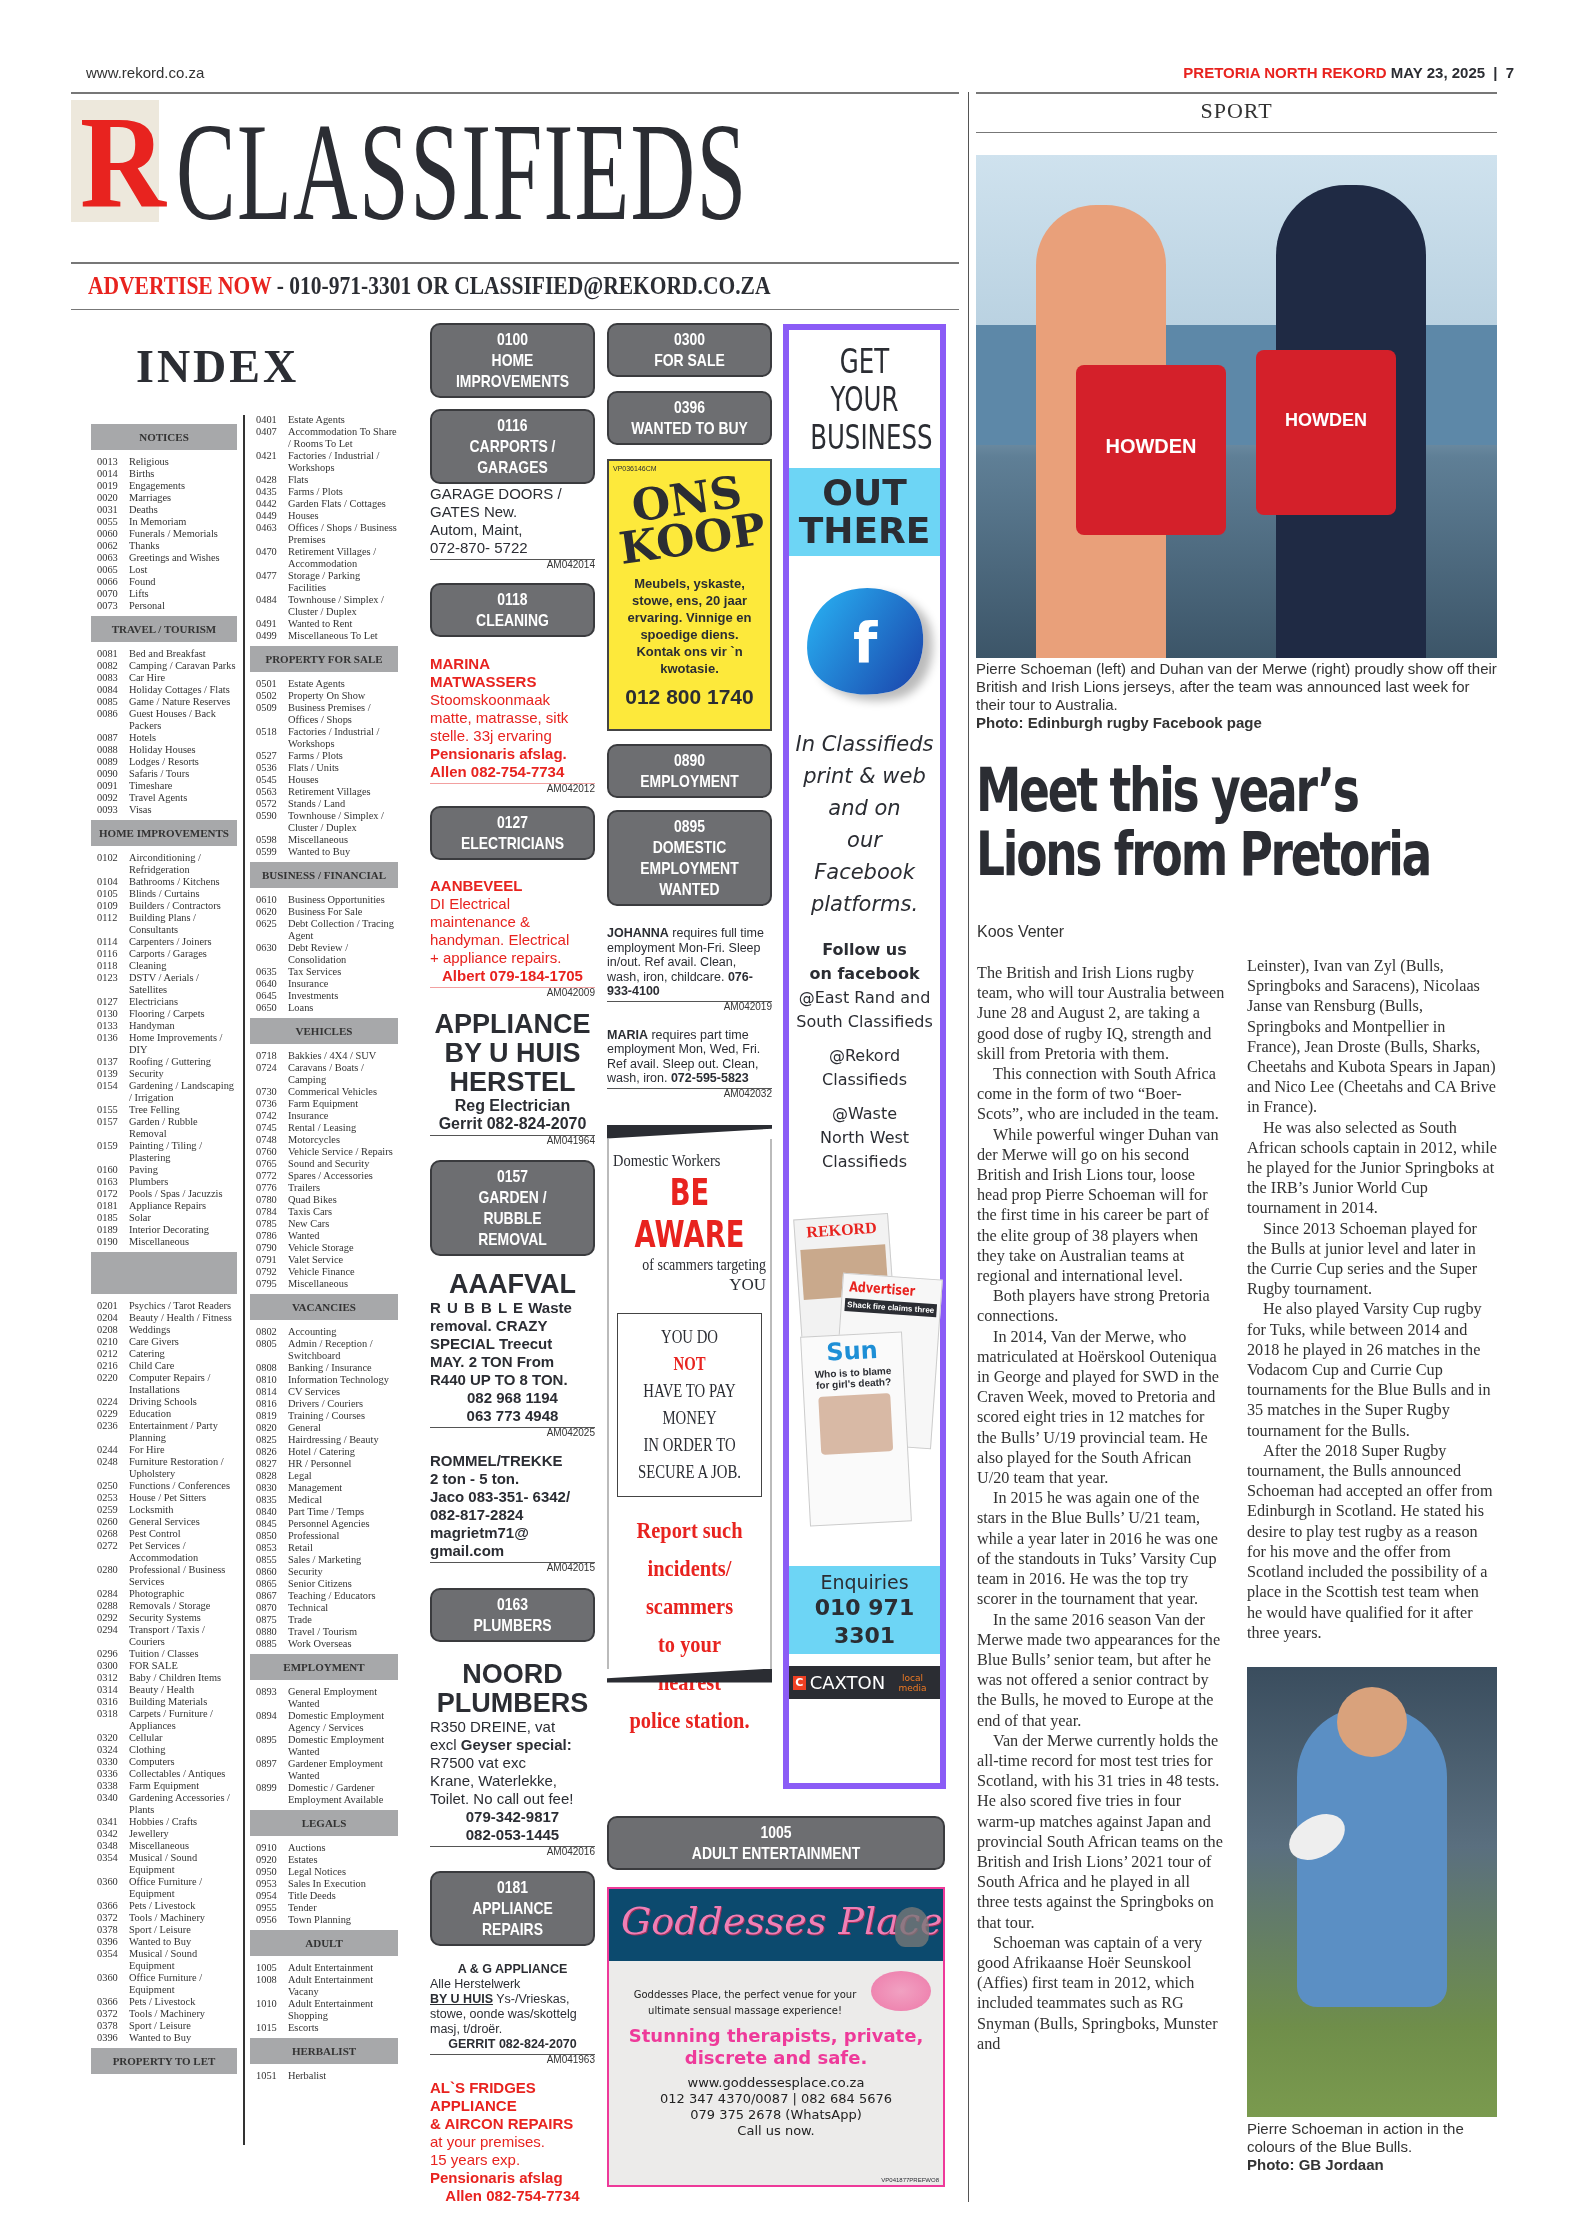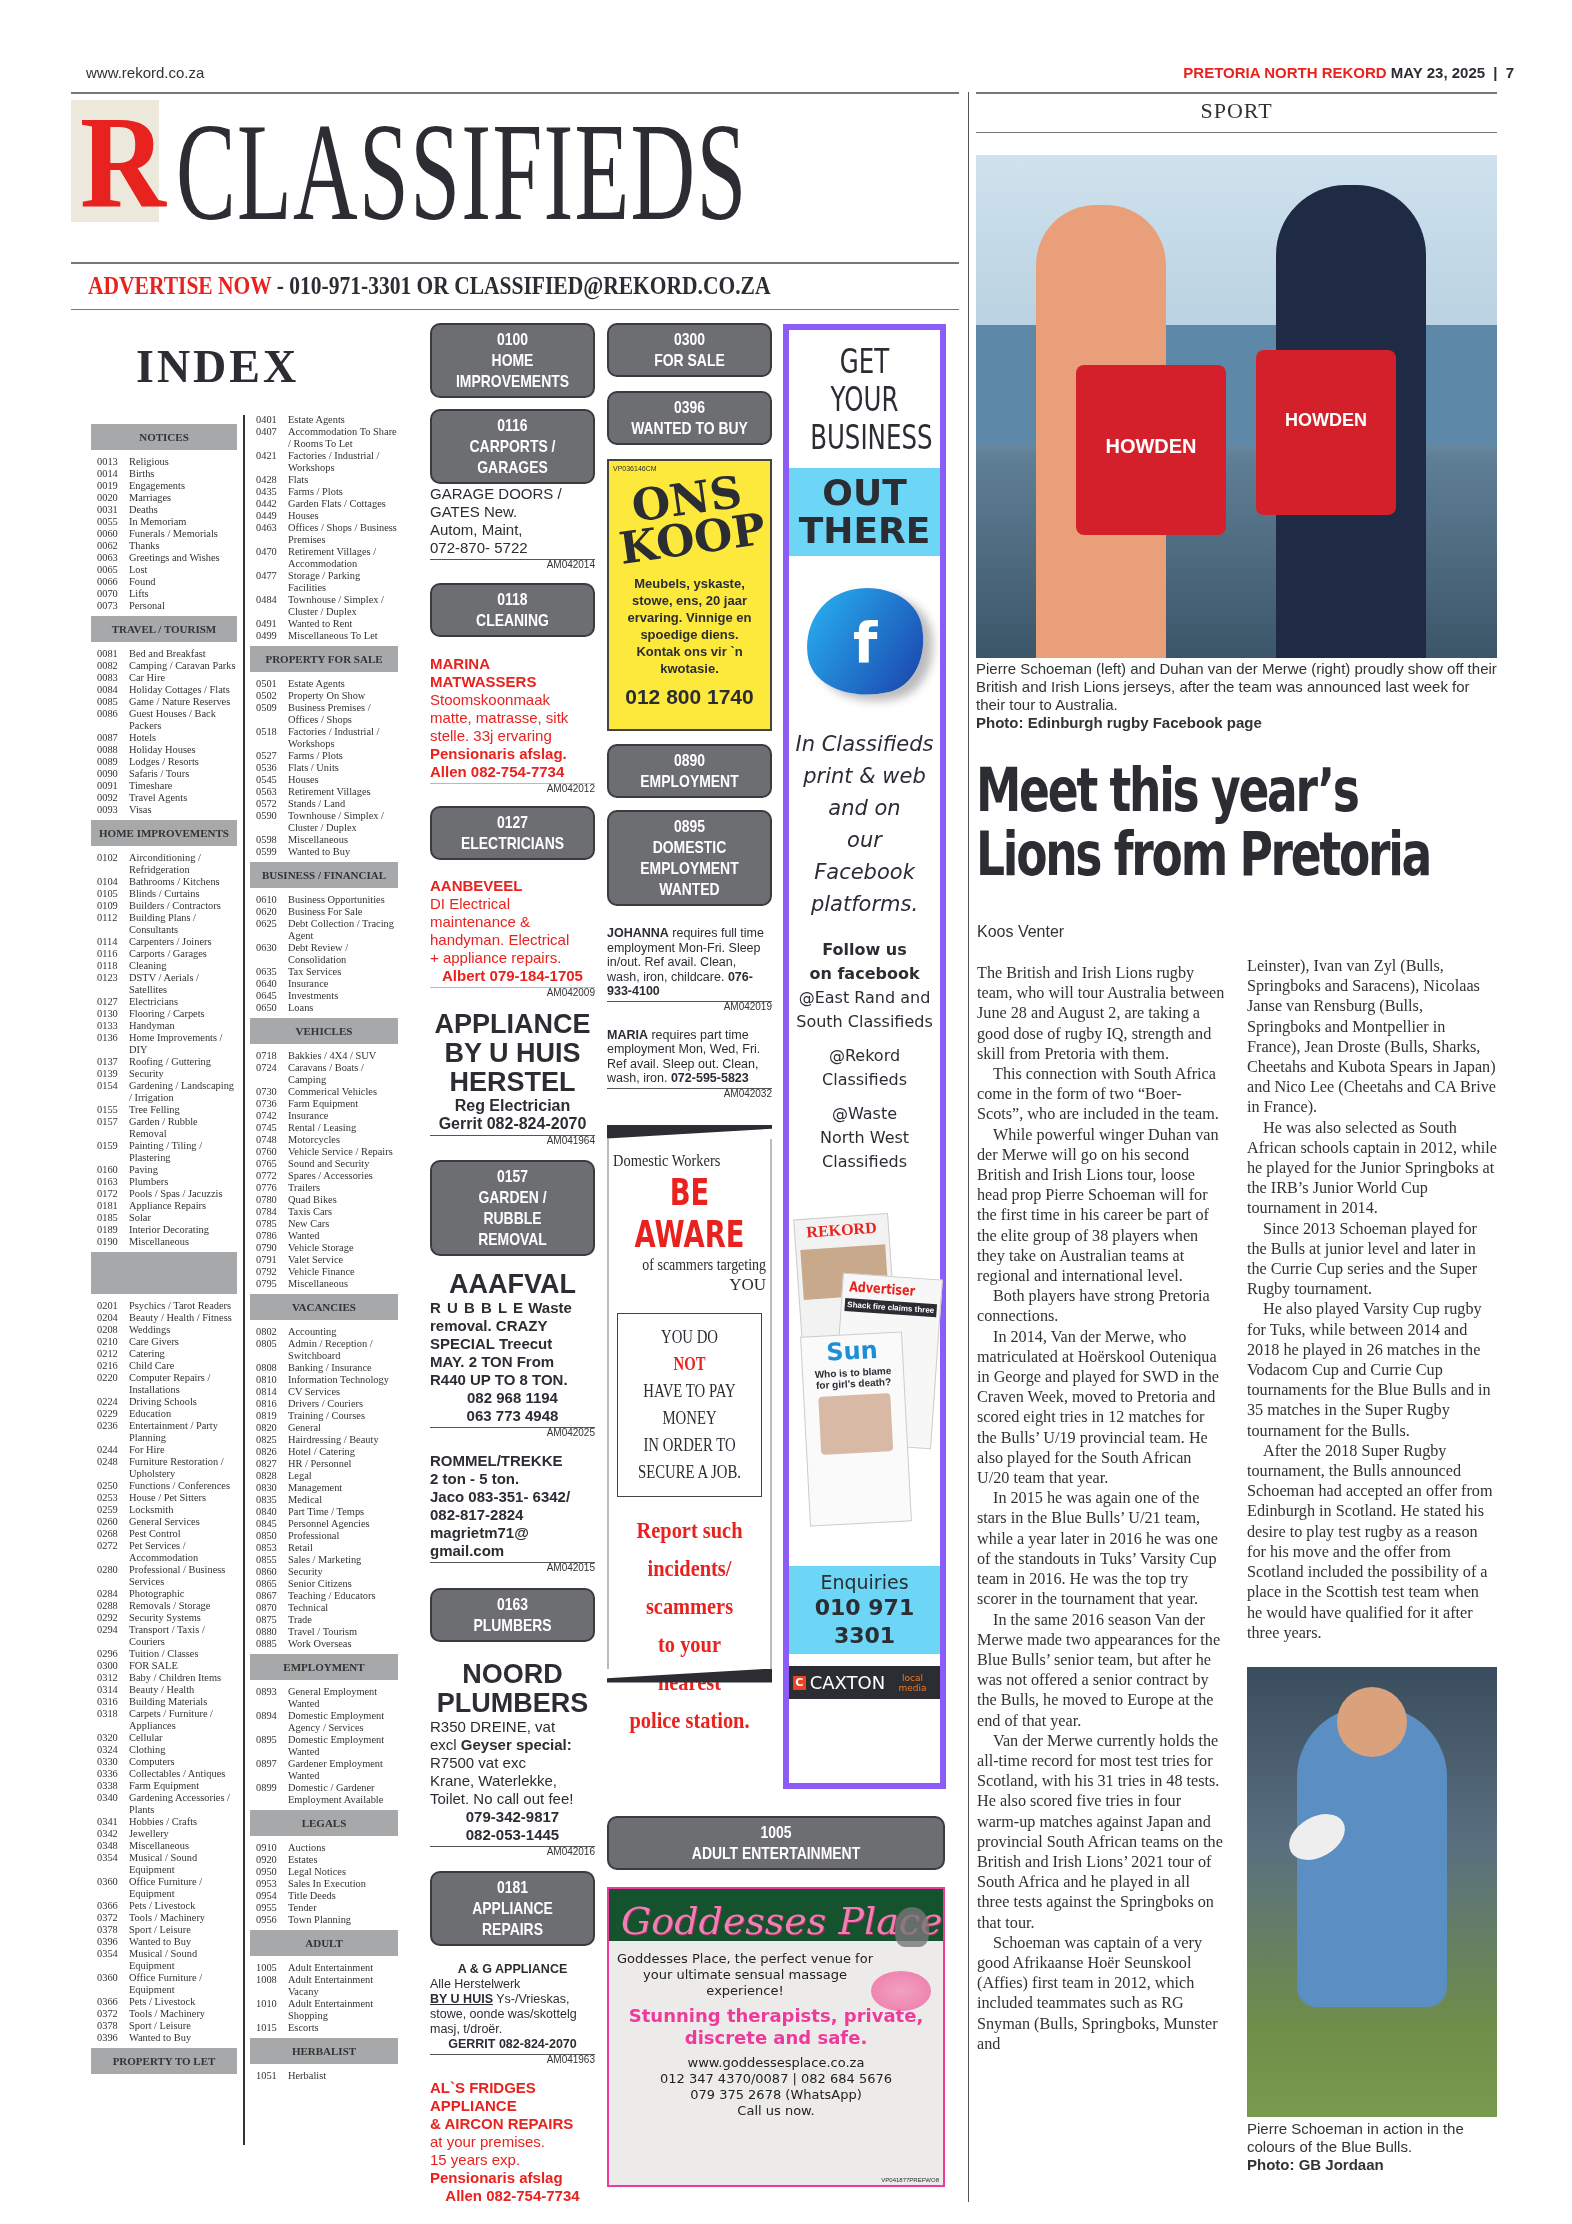--- a/index.html
+++ b/index.html
@@ -1059,26 +1059,26 @@
     </div>
     <div style="height:14px;background:#2b2d33;clip-path:polygon(0 70%,100% 0,100% 100%,0 100%)"></div>
   </div>
 </div>
 
 <div class="abs catbox" style="left:607px;top:1816px;width:338px">
     <span>1005</span>
     <span>ADULT ENTERTAINMENT</span>
   </div>
 <div class="abs" style="left:607px;top:1887px;width:338px;height:300px;border:2px solid #ee3a9a;background:#ecebea">
-  <div style="background:#14532d;height:52px;position:relative">
+  <div style="background:#0c4a6e;height:72px;position:relative">
     <div style="font-family:'DejaVu Serif',serif;font-style:italic;color:#f07fb5;font-size:38px;padding:10px 0 0 12px;text-shadow:1px 1px 0 #a0305a">Goddesses Place</div>
     <div style="position:absolute;right:14px;top:18px;width:34px;height:40px;background:#777;border-radius:50% 50% 30% 30%;opacity:.8"></div>
   </div>
   <div style="position:absolute;right:12px;top:82px;width:60px;height:40px;border-radius:50%;background:radial-gradient(#f28fb8,#ee5d99);opacity:.8"></div>
-  <div style="font-family:'DejaVu Sans',sans-serif;font-size:13px;line-height:16px;text-align:center;padding:10px 70px 0 8px;color:#222">Goddesses Place, the perfect venue for your ultimate sensual massage experience!</div>
+  <div style="font-family:'DejaVu Sans',sans-serif;font-size:10px;line-height:16px;text-align:center;padding:26px 70px 0 8px;color:#222">Goddesses Place, the perfect venue for your ultimate sensual massage experience!</div>
   <div style="font-family:'DejaVu Sans',sans-serif;font-weight:bold;font-size:18px;line-height:22px;color:#ee3a9a;text-align:center;margin-top:6px">
     <div>Stunning therapists, private,</div>
       <div>discrete and safe.</div>
   </div>
   <div style="font-family:'DejaVu Sans',sans-serif;font-size:13px;line-height:16px;text-align:center;margin-top:6px;color:#222">
     <div>www.goddessesplace.co.za</div>
     <div>012 347 4370/0087 | 082 684 5676</div>
     <div>079 375 2678 (WhatsApp)</div>
     <div>Call us now.</div>
   </div>

